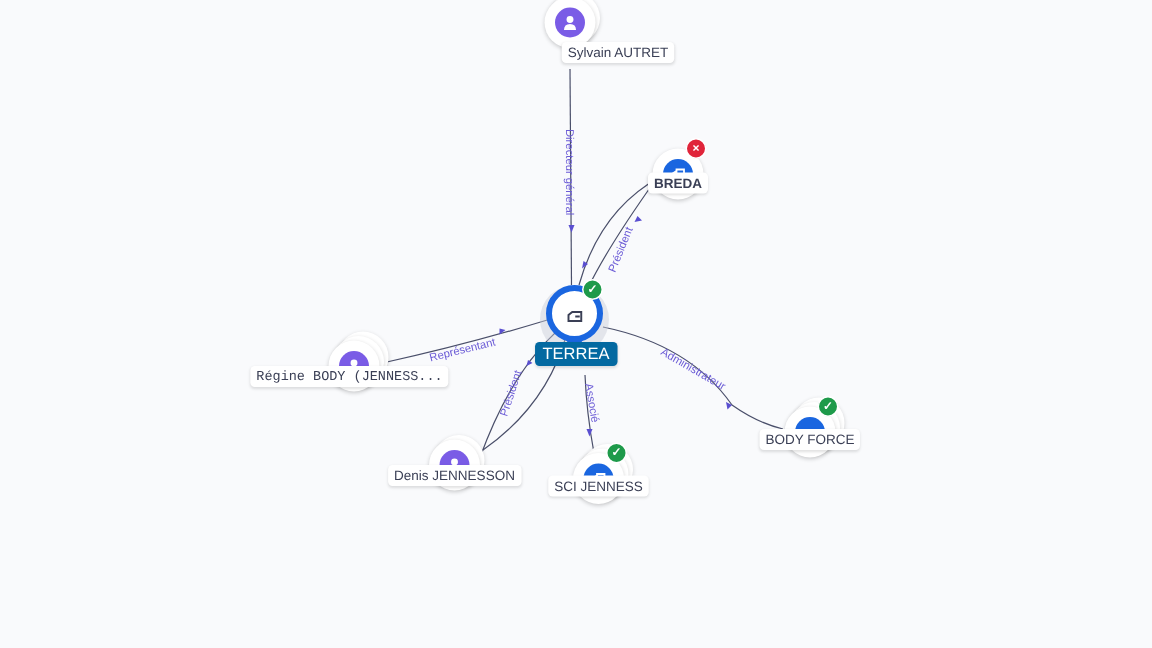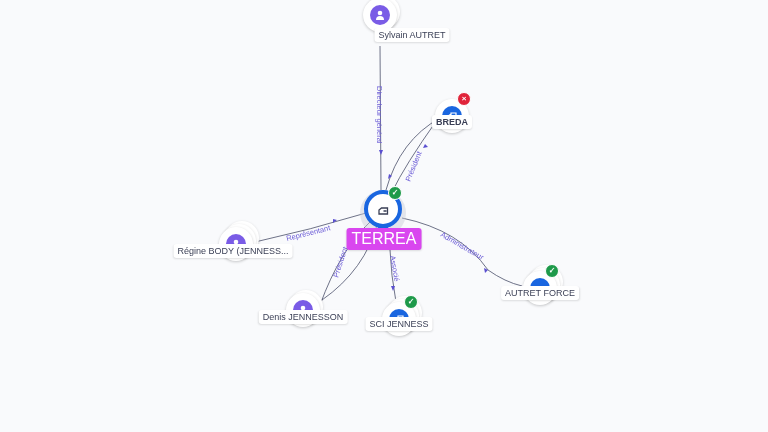--- a/index.html
+++ b/index.html
@@ -42,21 +42,21 @@
   .badge.ok { background: #1e9a4a; }
   .badge.ko { background: #e0243a; }
   .node-label {
     position: absolute; white-space: nowrap;
     background: #fff; color: #3a3f55; font-size: 9px;
     padding: 2px 4px; border-radius: 3px;
     box-shadow: 0 1px 2px rgba(0,0,0,0.12);
     transform: translateX(-50%);
   }
   .node-label.main {
-    background: #d946ef; color: #fff; font-size: 16px; padding: 2px 5px;
+    background: #0369a1; color: #fff; font-size: 11px; padding: 2px 5px;
   }
   .main-halo {
     position: absolute; width: 46px; height: 46px; border-radius: 50%;
     background: rgba(200,205,215,0.45);
   }
   .main-pin {
     position: absolute; width: 30px; height: 30px; border-radius: 50%;
     background: #fff; border: 4px solid #1a66e0;
     display: flex; align-items: center; justify-content: center;
   }
@@ -128,21 +128,21 @@
   <div class="node-bubble stack2"></div>
   <div class="node-bubble stack1"></div>
   <div class="node-circle">
     <div class="icon-dot">
       <svg width="12" height="12" viewBox="0 0 12 12">
           <circle cx="6" cy="4" r="2.3" fill="#fff"></circle>
           <path d="M2 11 Q2 7 6 7 Q10 7 10 11 Z" fill="#fff"></path>
         </svg>
     </div>
   </div>
-  <div class="node-label" style="left:14px;top:17px;">Régine BODY (JENNESS...</div>
+  <div class="node-label" style="left:14px;top:17px;font-family:Liberation Mono, monospace;">Régine BODY (JENNESS...</div>
 </div>
 
 <div class="node person" style="left:303px;top:310px;width:34px;height:34px;transform:translate(-50%,-50%);">
   <div class="node-bubble stack1"></div>
   <div class="node-circle">
     <div class="icon-dot">
       <svg width="12" height="12" viewBox="0 0 12 12">
           <circle cx="6" cy="4" r="2.3" fill="#fff"></circle>
           <path d="M2 11 Q2 7 6 7 Q10 7 10 11 Z" fill="#fff"></path>
         </svg>
@@ -169,21 +169,21 @@
   <div class="node-bubble stack2"></div>
   <div class="node-bubble stack1"></div>
   <div class="node-circle">
     <div class="icon-dot">
       <svg width="12" height="12" viewBox="0 0 12 12">
           <path d="M1.5 11 V7 L4 5 H10 V11 Z M6 8 H9" fill="none" stroke="#fff" stroke-width="1.2"></path>
         </svg>
     </div>
   </div>
   <div class="badge ok" style="left:22px;top:-7px;">✓</div>
-  <div class="node-label" style="left:17px;top:15px;">AUTRET FORCE</div>
+  <div class="node-label" style="left:17px;top:15px;">BODY FORCE</div>
 </div>
 
 <div class="node company" style="left:383px;top:213px;width:46px;height:46px;transform:translate(-50%,-50%);">
   <div class="main-halo" style="left:0;top:0;"></div>
   <div class="pin-tip" style="left:16px;top:35px;"></div>
   <div class="main-pin" style="left:4px;top:0px;">
     <svg width="13" height="12" viewBox="0 0 12 12">
         <path d="M1.5 11 V7 L4 5 H10 V11 Z M6 8 H9" fill="none" stroke="#3a3f55" stroke-width="1.3"></path>
       </svg>
   </div>

